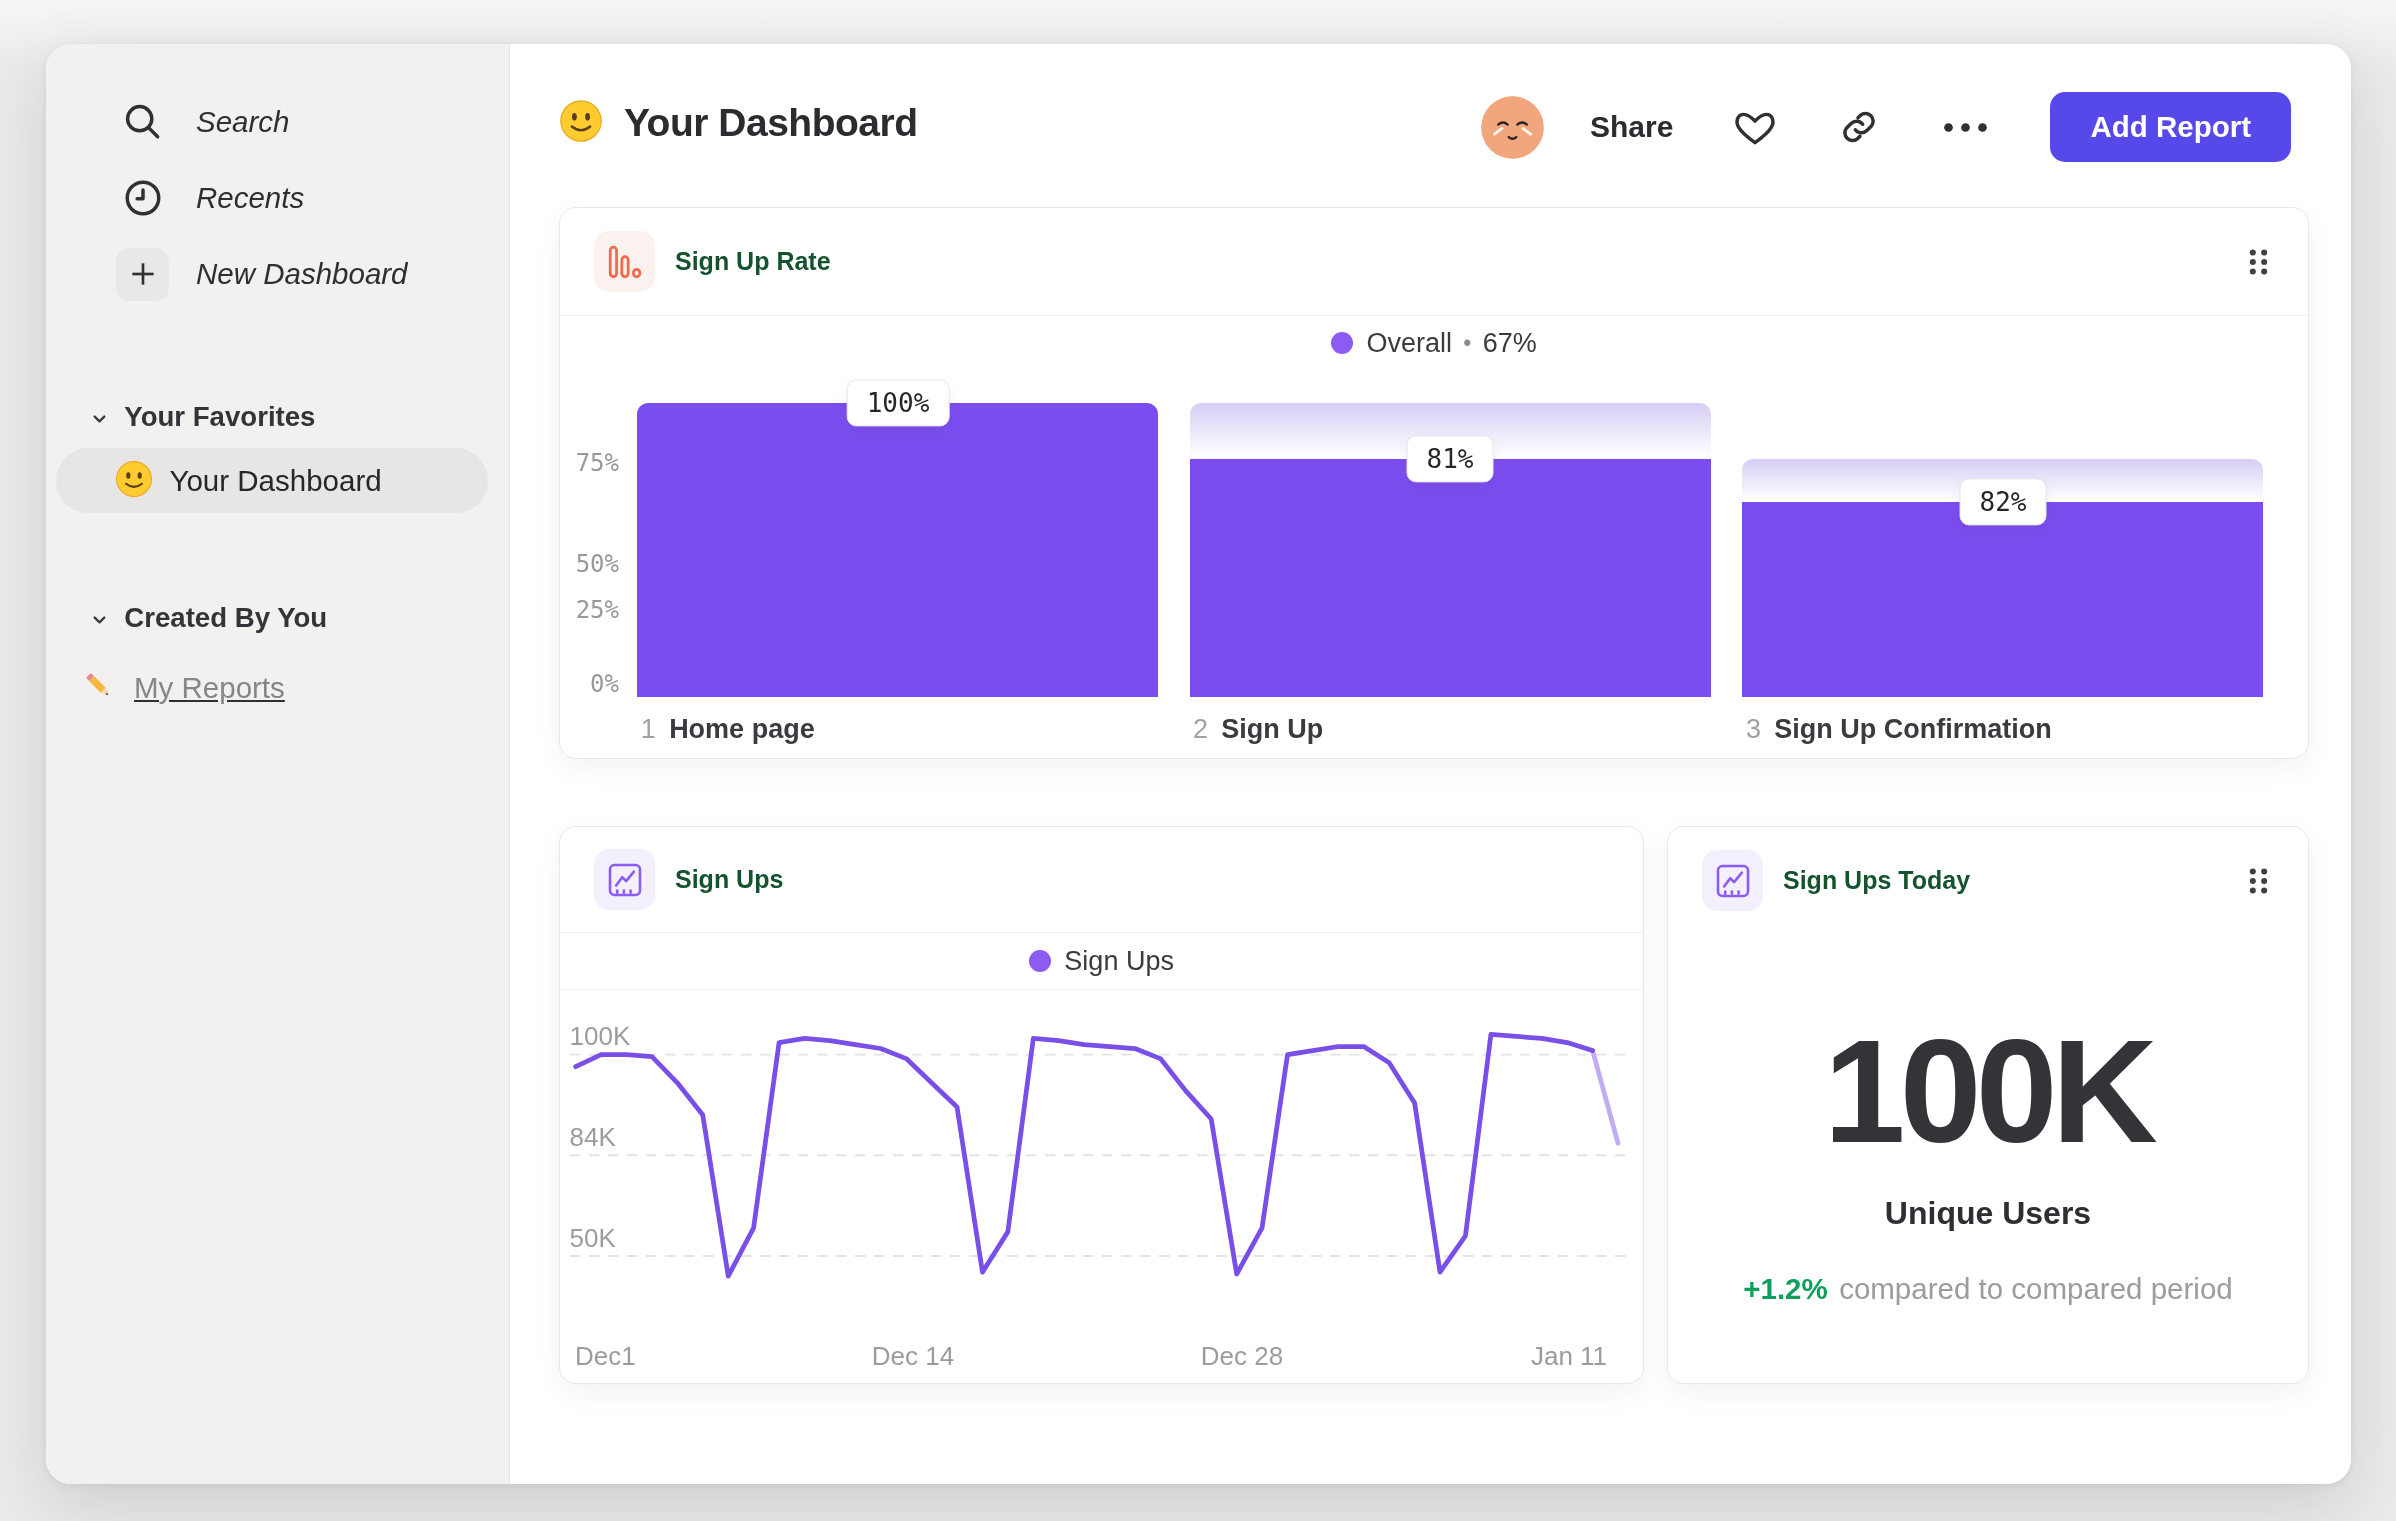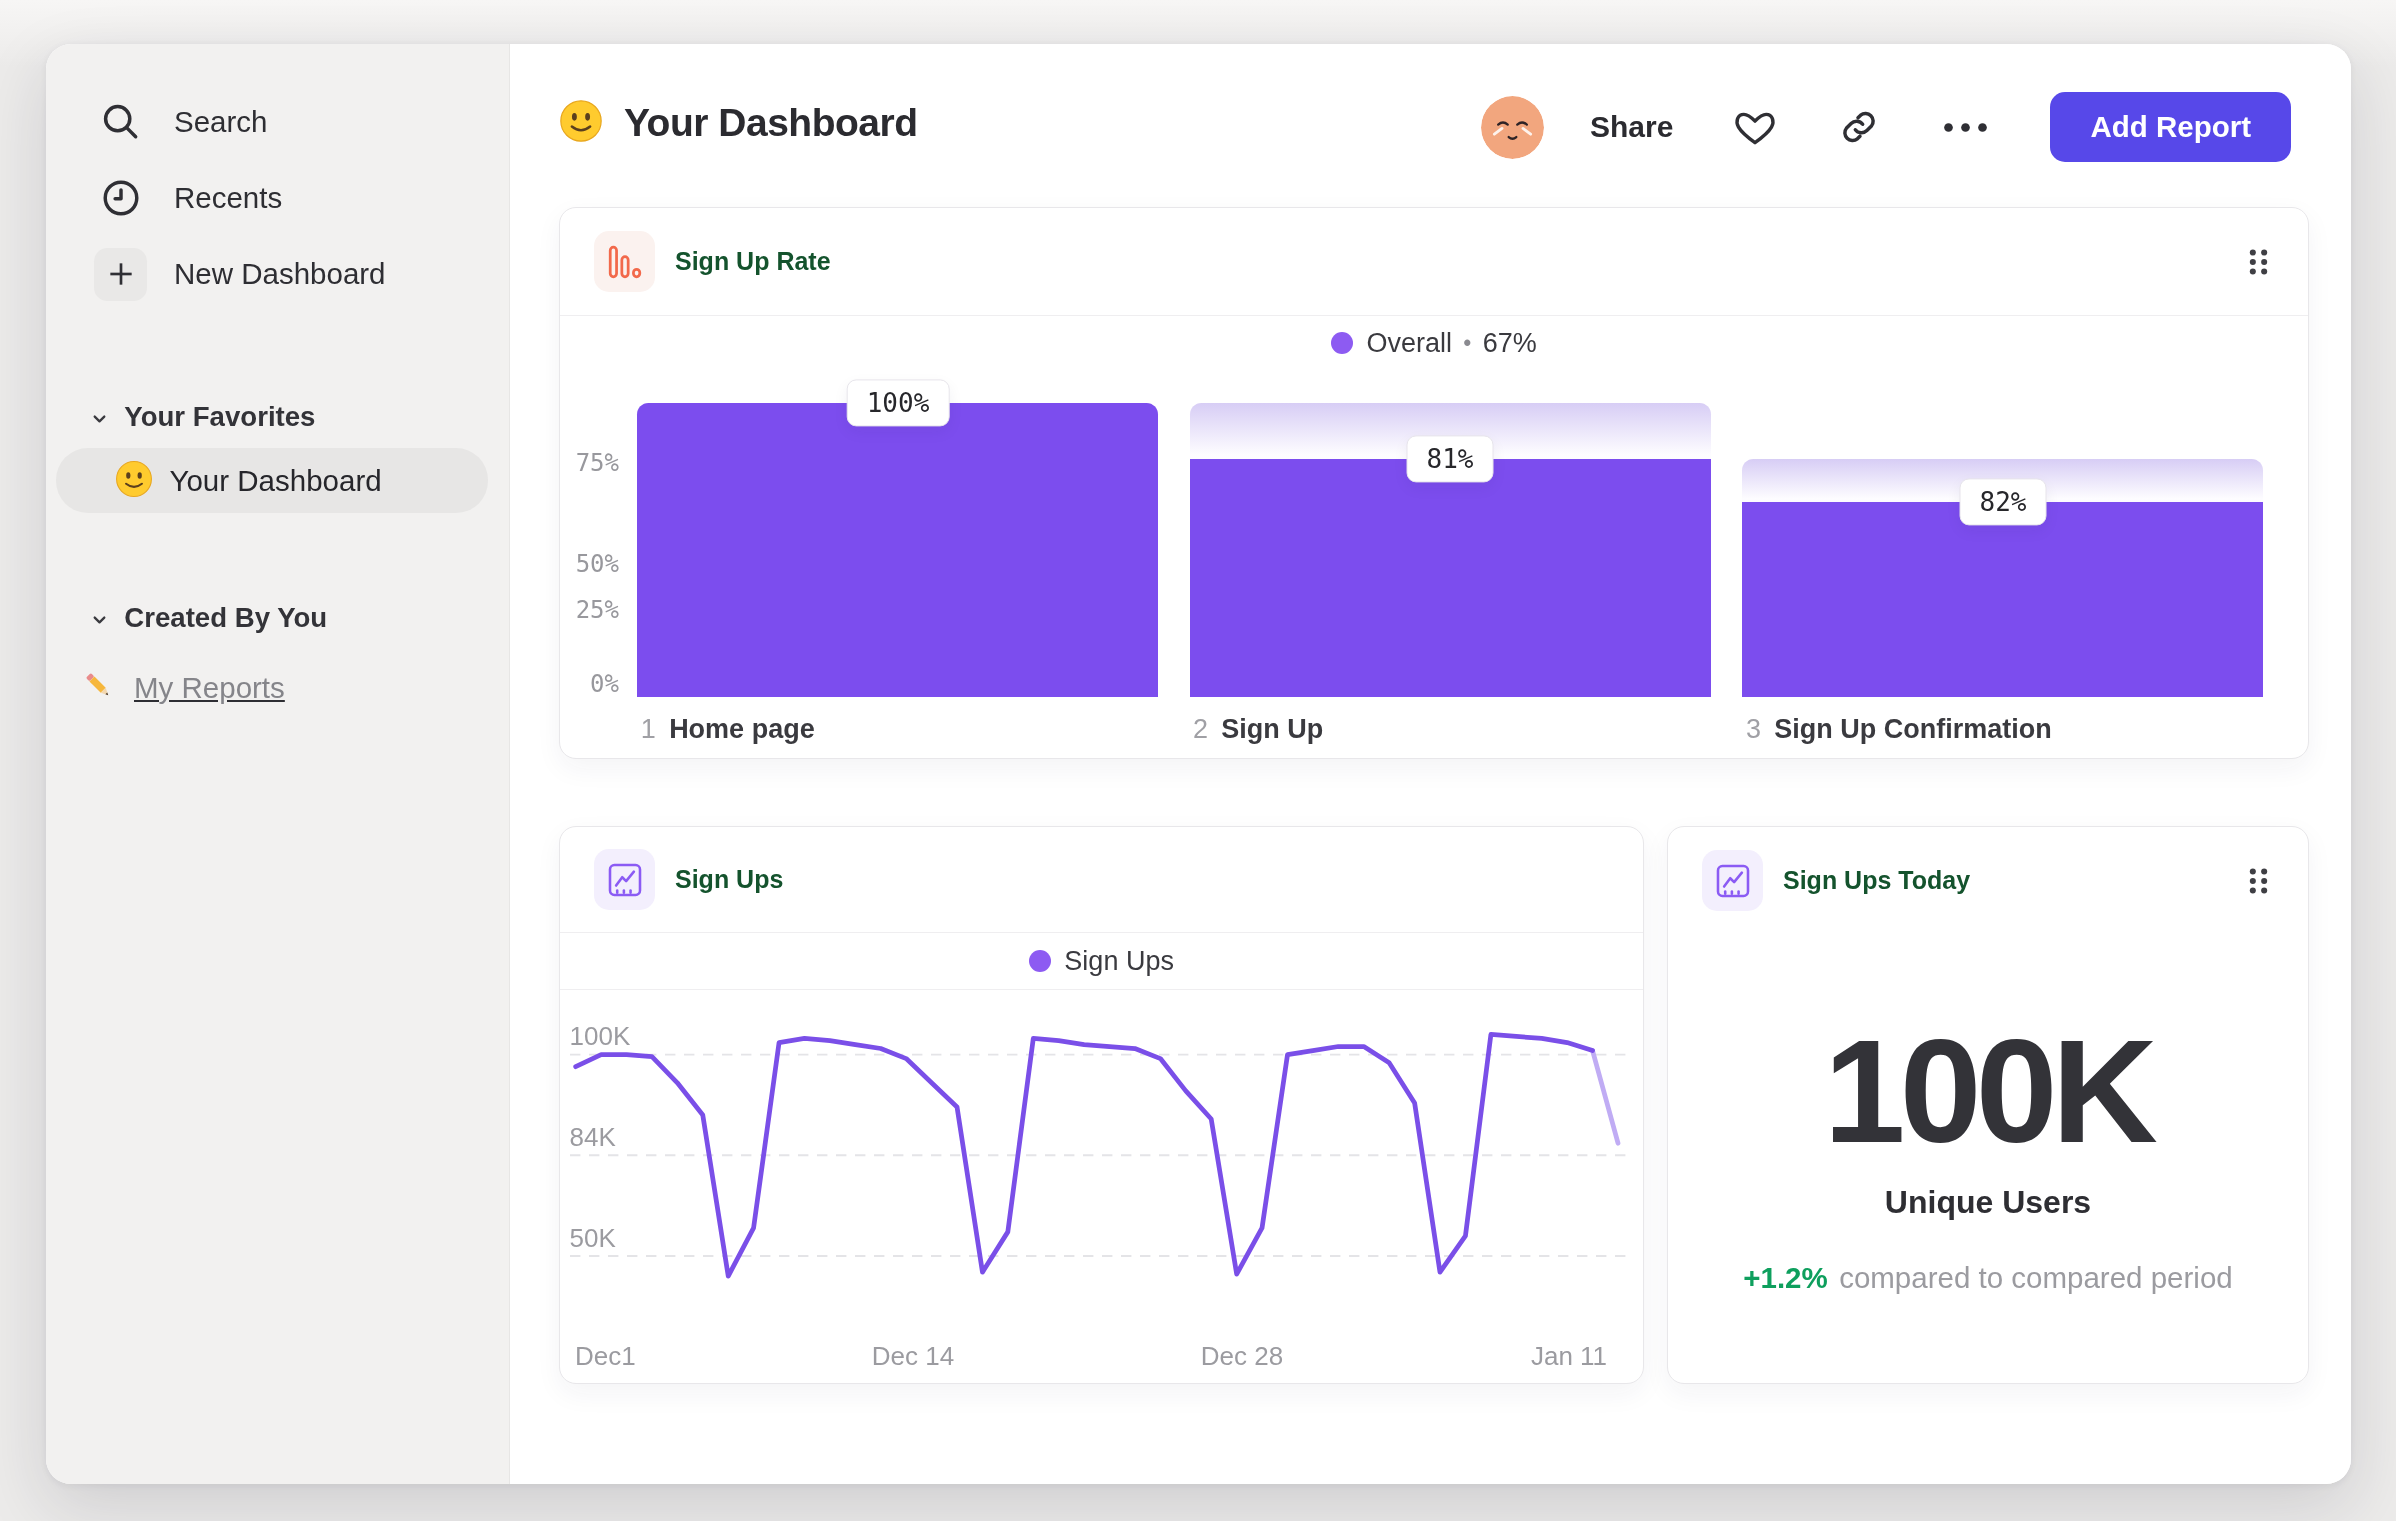--- a/index.html
+++ b/index.html
@@ -14,21 +14,21 @@
     position:absolute; left:46px; top:44px; width:2305px; height:1440px;
     background:#FFFFFF; border-radius:25px; display:flex;
     box-shadow:0 23px 67px rgba(30,30,50,0.14), 0 1.9px 7.6px rgba(30,30,50,0.06);
     overflow:hidden;
   }
   
   .sidebar {
     width:464px; background:#F2F1F0; border-right:1px solid #E7E6E5;
     padding-top:40px; flex:none; position:relative;
   }
-  .nav-item { height:76px; display:flex; align-items:center; padding-left:48px; gap:27px; cursor:pointer; }
+  .nav-item { height:76px; display:flex; align-items:center; padding-left:70px; gap:27px; cursor:pointer;font-style:italic; }
   .nav-icon { width:53px; height:53px; display:flex; align-items:center; justify-content:center; flex:none; }
   .icon-boxed { background:#E9E8E7; border-radius:13.3px; }
   .nav-label { font-size:29.5px; font-weight:500; color:#2E2E33; }
   .side-section { margin-top:70px; }
   .section-header { display:flex; align-items:flex-end; gap:13.3px; padding-left:42px; height:51px; cursor:pointer; }
   .section-header .hdr-label { font-size:27.6px; font-weight:700; color:#333338; }
   .side-pill {
     margin:15px 21px 0 9.5px; height:65px; border-radius:32px; background:#E7E6E5;
     display:flex; align-items:center; padding-left:59px; gap:17px; cursor:pointer;
   }
@@ -85,21 +85,21 @@
   
   #card-line { left:49px; top:782px; width:1085px; height:558px; }
   #lc-ylabels { position:absolute; inset:0; pointer-events:none; }
   .lc-ylab { position:absolute; left:9.5px; font-size:26px; color:#9B9BA0; }
   #line-svg { position:absolute; left:0; top:163px; }
   #lc-xlabels { position:absolute; left:0; right:0; top:514px; height:32px; }
   .lc-xlab { position:absolute; top:0; font-size:26px; color:#9B9BA0; white-space:nowrap; }
   
   #card-today { left:1157px; top:782px; width:642px; height:558px; }
   .big-value { margin-top:84px; text-align:center; font-size:147px; font-weight:700; color:#333338; letter-spacing:-5.7px; line-height:1; }
-  .big-label { margin-top:19px; text-align:center; font-size:32px; font-weight:700; color:#2E2E33; }
+  .big-label { margin-top:30px; text-align:center; font-size:32px; font-weight:700; color:#2E2E33; }
   .delta-row { margin-top:40px; text-align:center; font-size:29.5px; }
   .delta-val { color:#0E9F5D; font-weight:700; }
   .delta-text { color:#9B9BA0; margin-left:11.4px; }
 </style>
 </head>
 <body>
 
 <div class="window">
 
   <aside class="sidebar">

